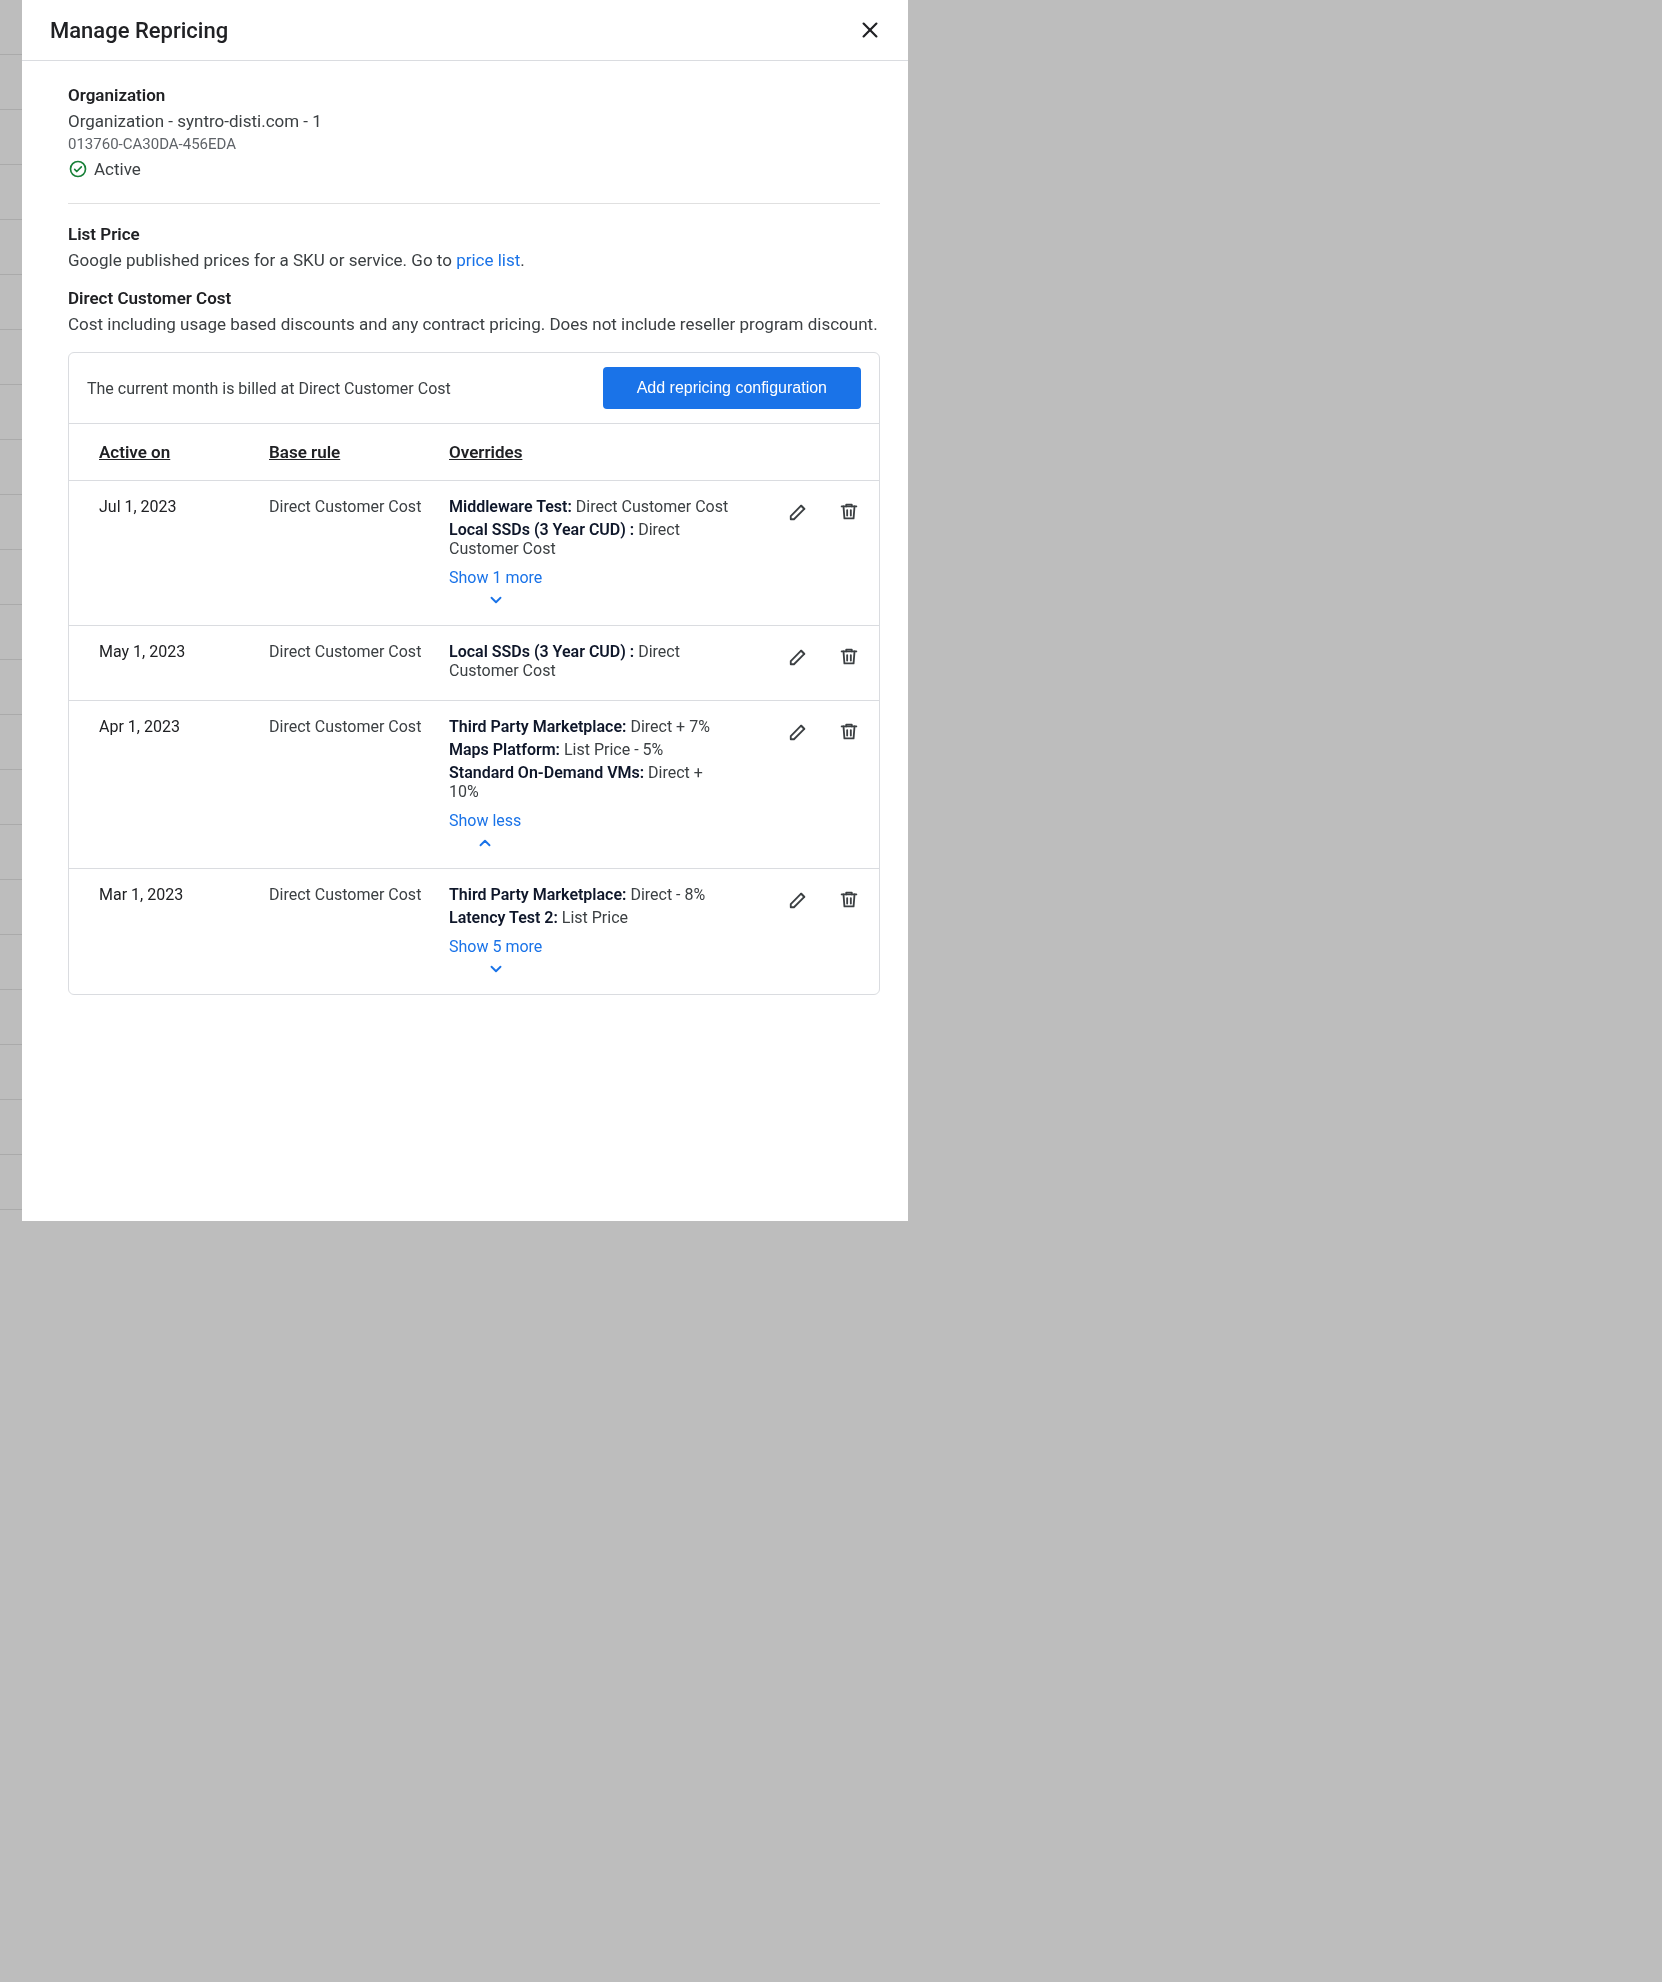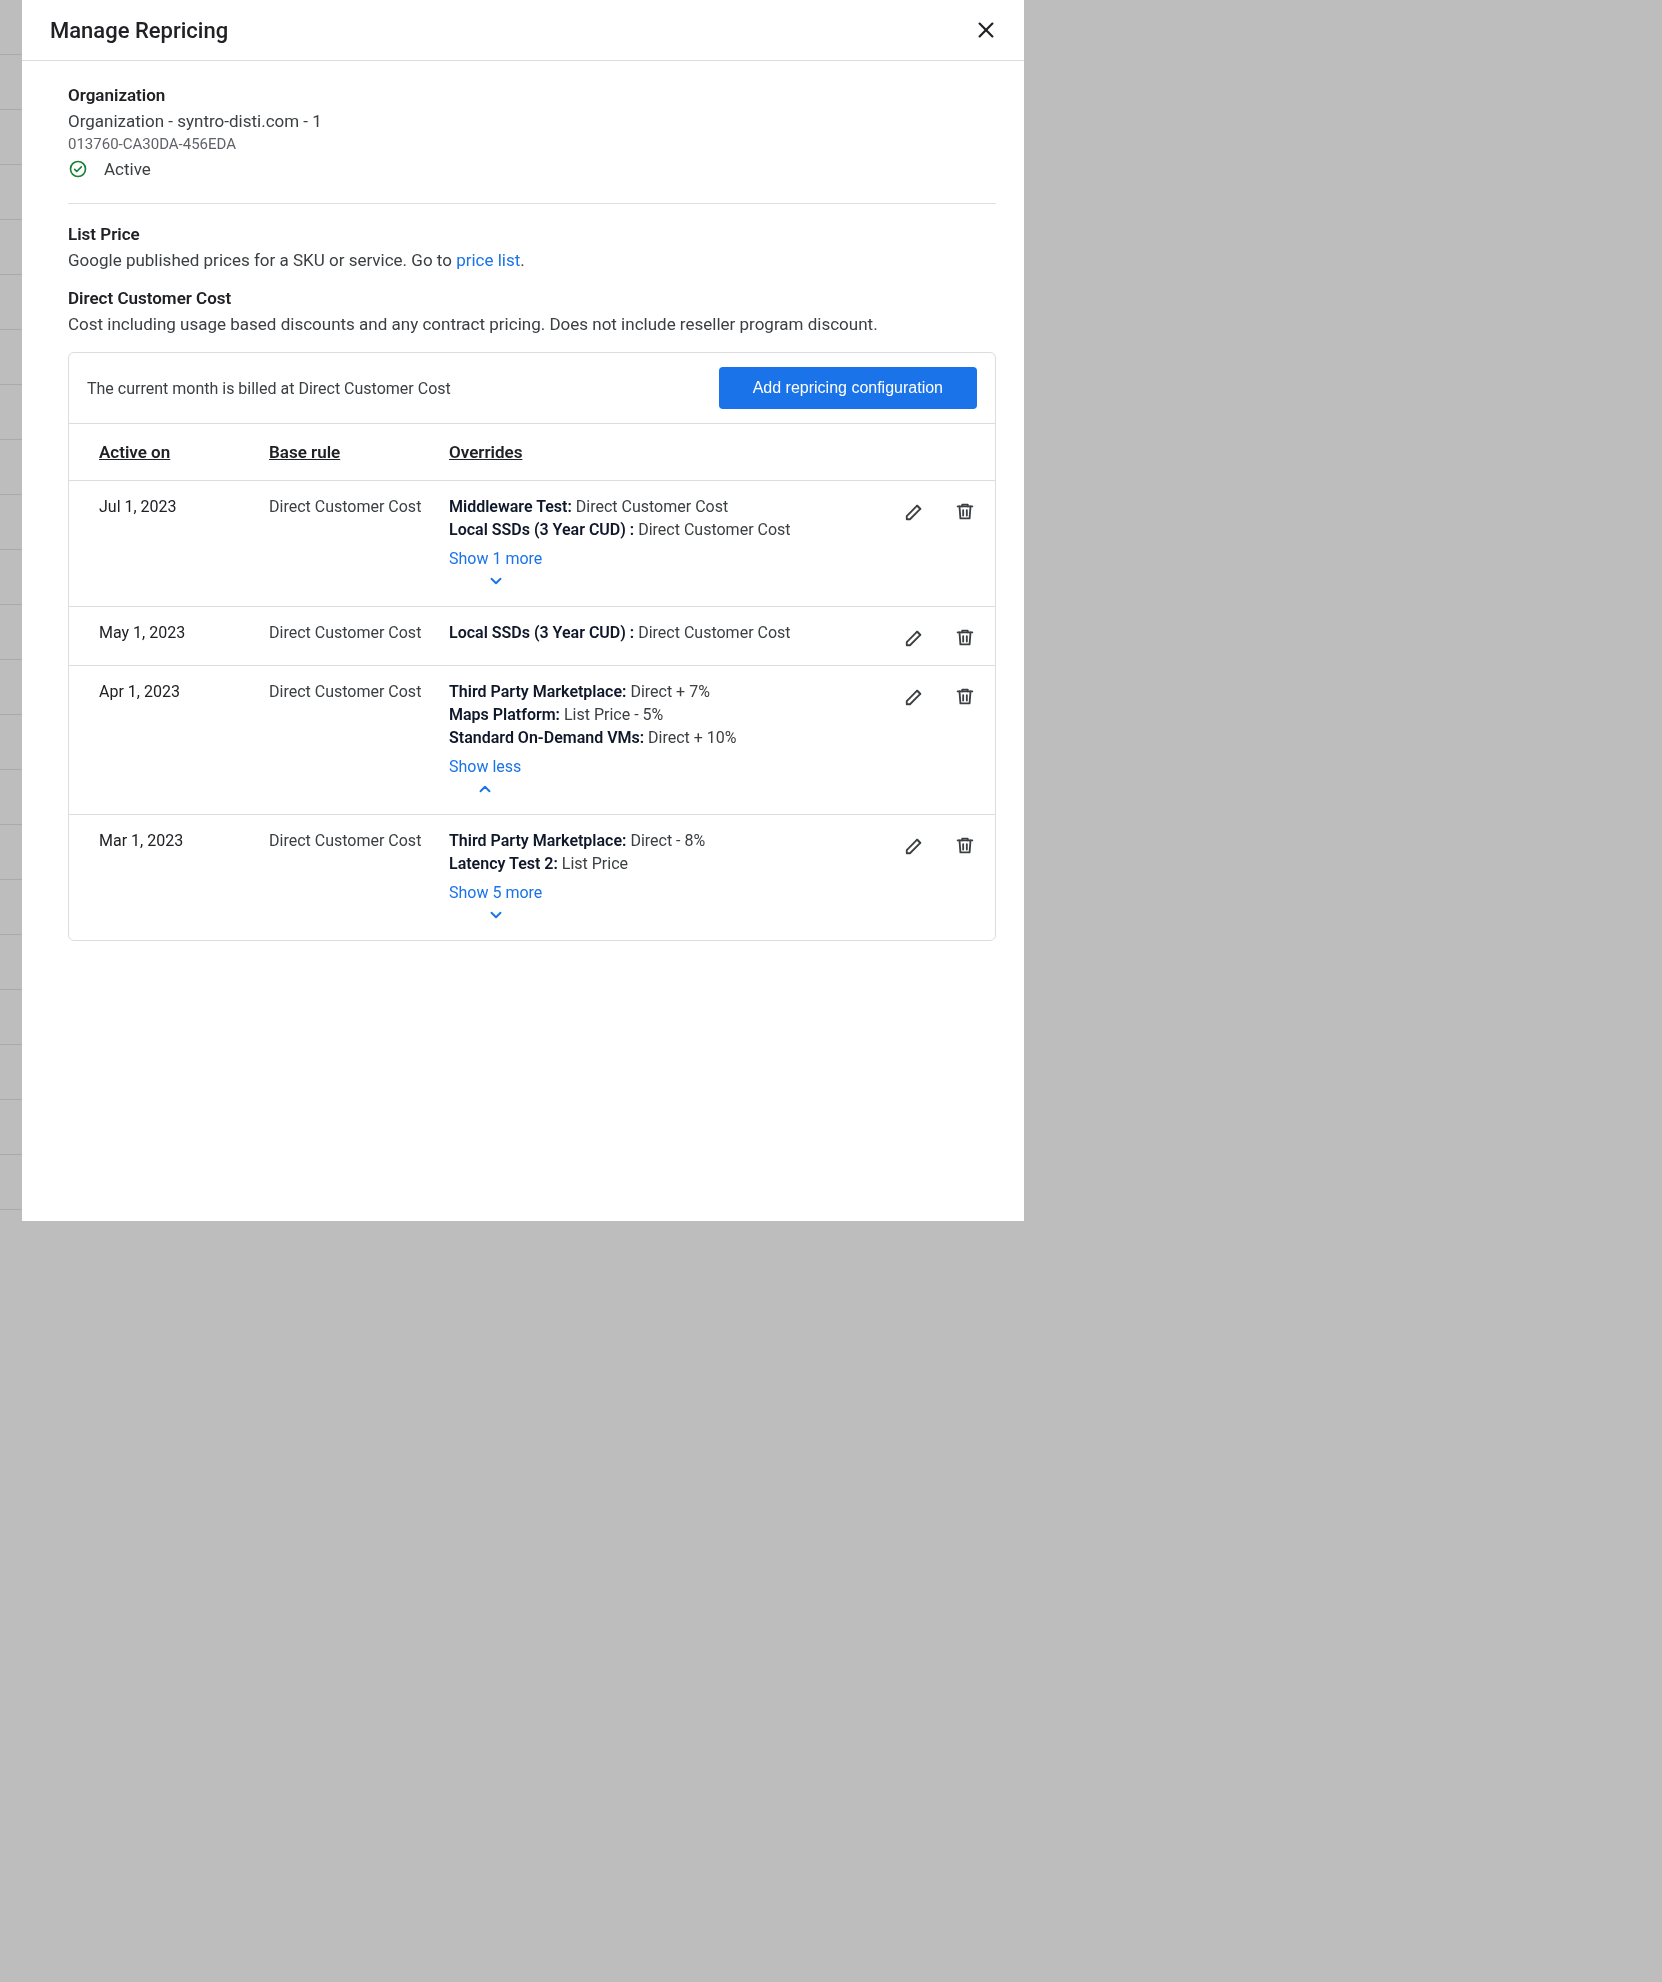--- a/index.html
+++ b/index.html
@@ -3,21 +3,21 @@
 <meta charset="utf-8">
 <style>
   * { box-sizing: border-box; margin: 0; padding: 0; }
   body {
     font-family: 'Google Sans', Roboto, Arial, sans-serif;
     background: #bdbdbd;
     color: #202124;
     font-size: 16px;
   }
   .page-wrap {
-    width: 1024px;
+    width: 908px;
     height: 1221px;
     position: relative;
     background: #bdbdbd;
   }
   .bg-rows {
     position: absolute;
     top: 0; left: 0; right: 0; bottom: 0;
   }
   .bg-rows div {
     height: 55px;
@@ -72,21 +72,21 @@
     margin-bottom: 4px;
   }
   .org-id {
     font-size: 15px;
     color: #5f6368;
     margin-bottom: 6px;
   }
   .status-row {
     display: flex;
     align-items: center;
-    gap: 16px;
+    gap: 6px;
     font-size: 17px;
     color: #3c4043;
   }
   .check-icon {
     width: 20px; height: 20px;
     display: inline-flex; align-items: center; justify-content: center;
   }
   .hr {
     border: none;
     border-top: 1px solid #e0e0e0;

